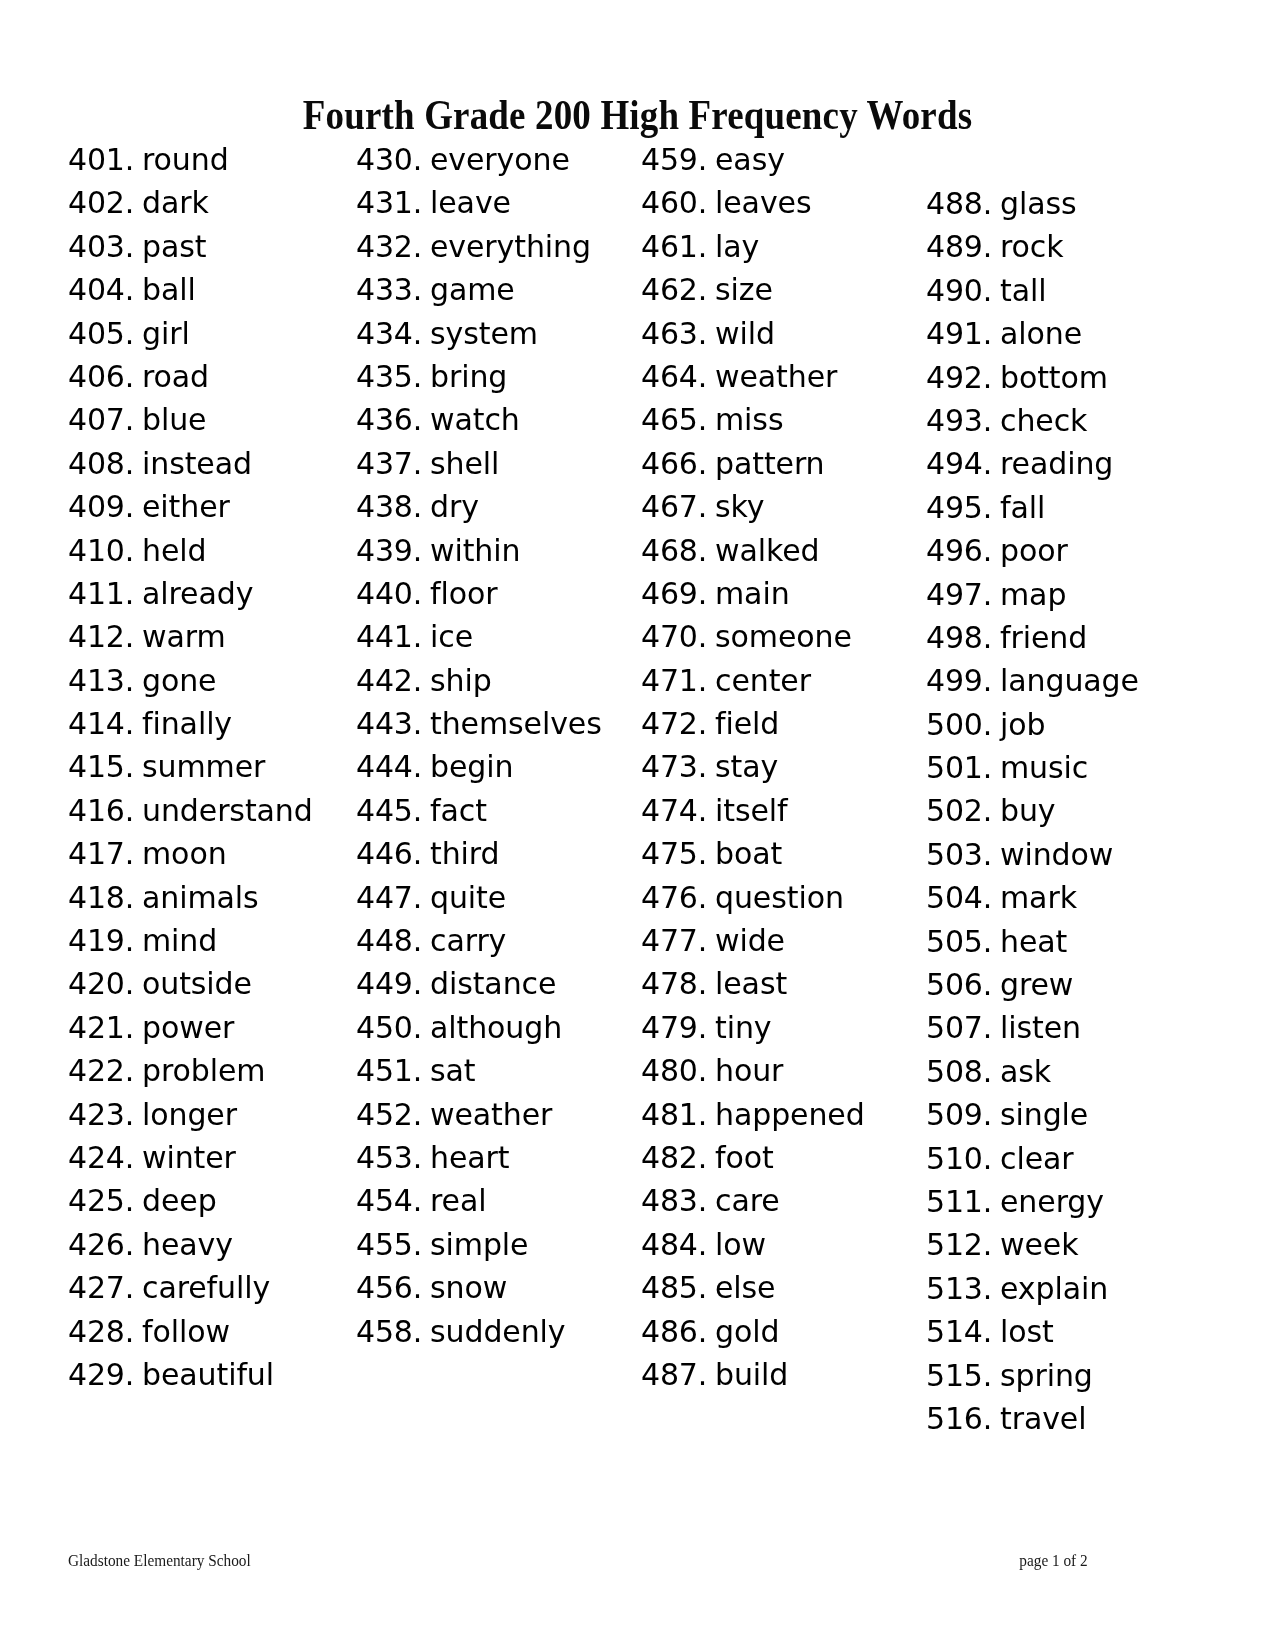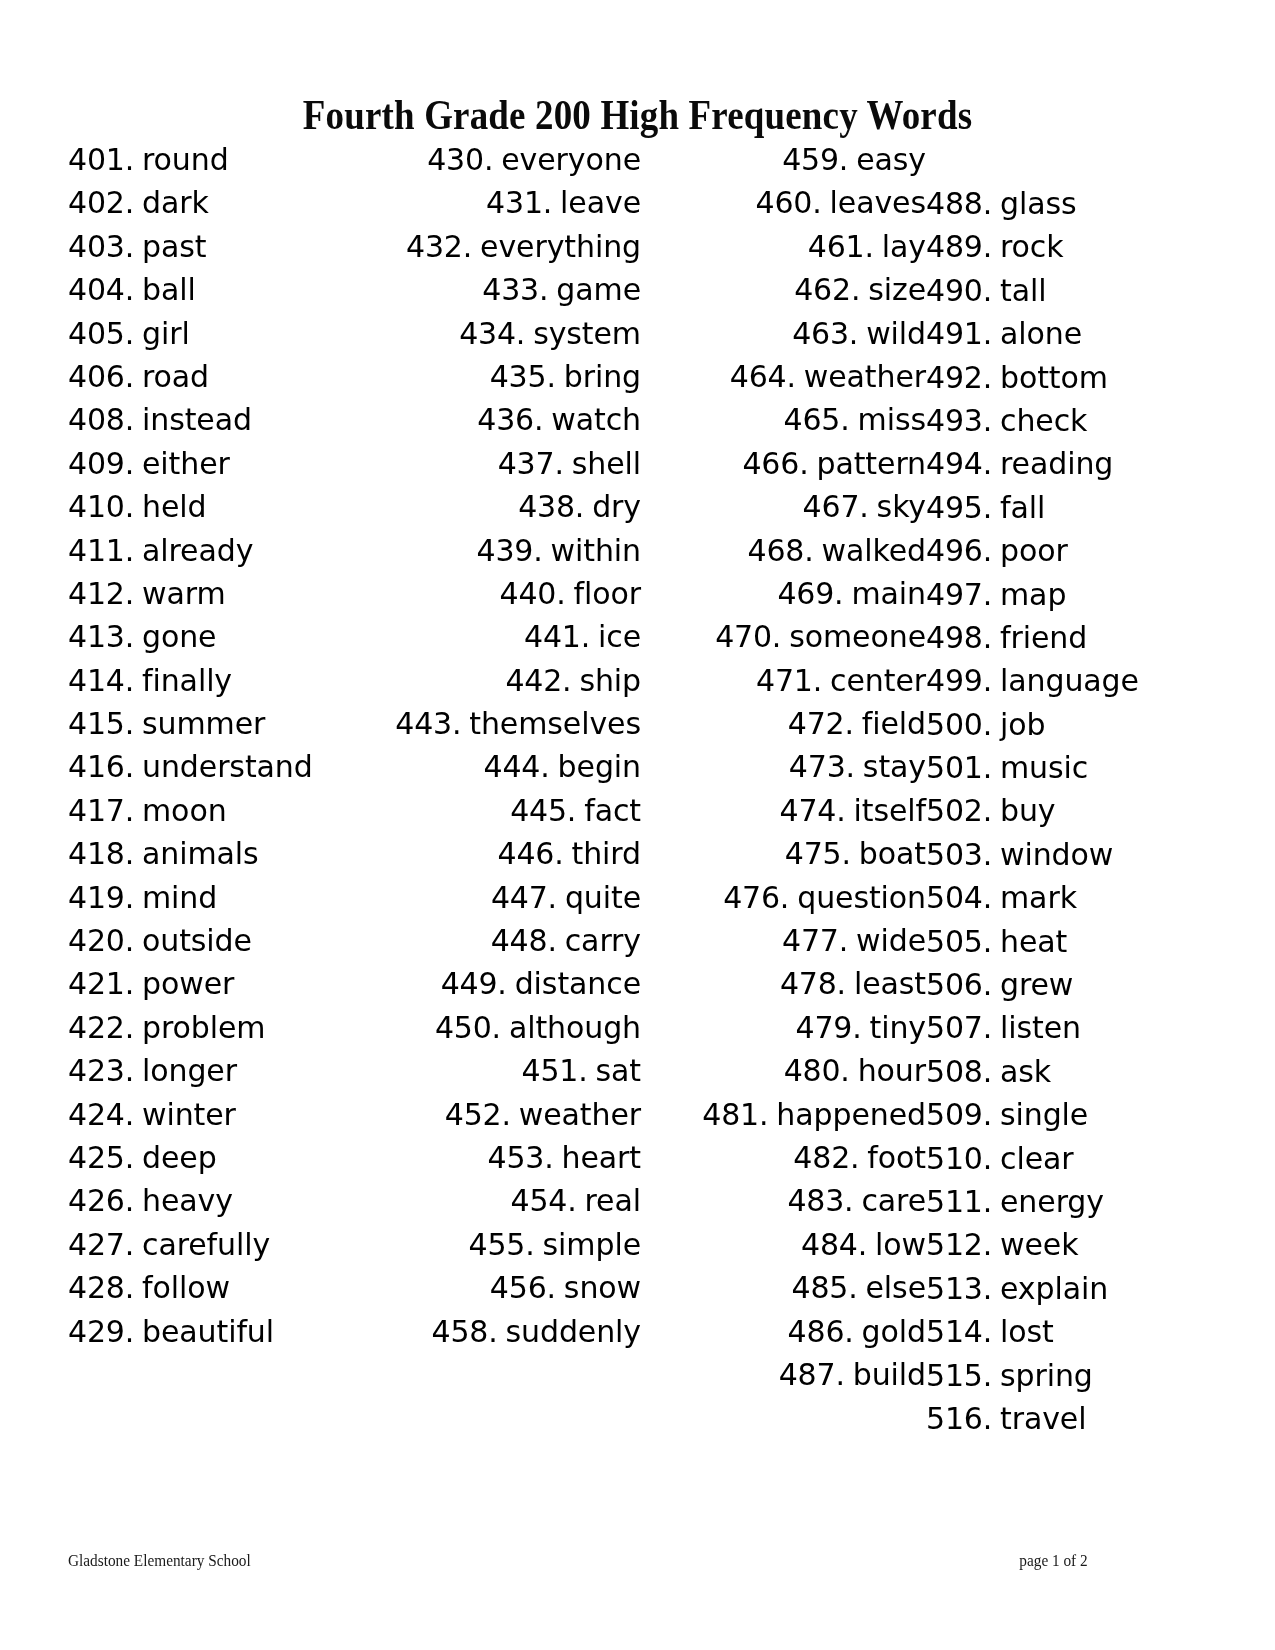--- a/index.html
+++ b/index.html
@@ -53,22 +53,22 @@
     display: flex;
     flex-direction: row;
     align-items: flex-start;
   }
 
   .word-column {
     display: flex;
     flex-direction: column;
   }
   .col-0 { width: 288px; }
-  .col-1 { width: 285px; align-items: flex-end; }
-  .col-2 { width: 285px; align-items: flex-end; }
+  .col-1 { width: 285px; }
+  .col-2 { width: 285px; }
   .col-3 { width: 282px; margin-top: 44px; }
 
   .word-row {
     display: flex;
     flex-direction: row;
     align-items: baseline;
     height: 43.4px;
     line-height: 43.4px;
     font-size: 30px;
     font-weight: 400;
@@ -133,20 +133,24 @@
         </div>
         <div class="word-row">
           <span class="word-num">405.</span>
           <span class="word-text">girl</span>
         </div>
         <div class="word-row">
           <span class="word-num">406.</span>
           <span class="word-text">road</span>
         </div>
         <div class="word-row">
+          <span class="word-num">407.</span>
+          <span class="word-text">blue</span>
+        </div>
+        <div class="word-row">
           <span class="word-num">408.</span>
           <span class="word-text">instead</span>
         </div>
         <div class="word-row">
           <span class="word-num">409.</span>
           <span class="word-text">either</span>
         </div>
         <div class="word-row">
           <span class="word-num">410.</span>
           <span class="word-text">held</span>

